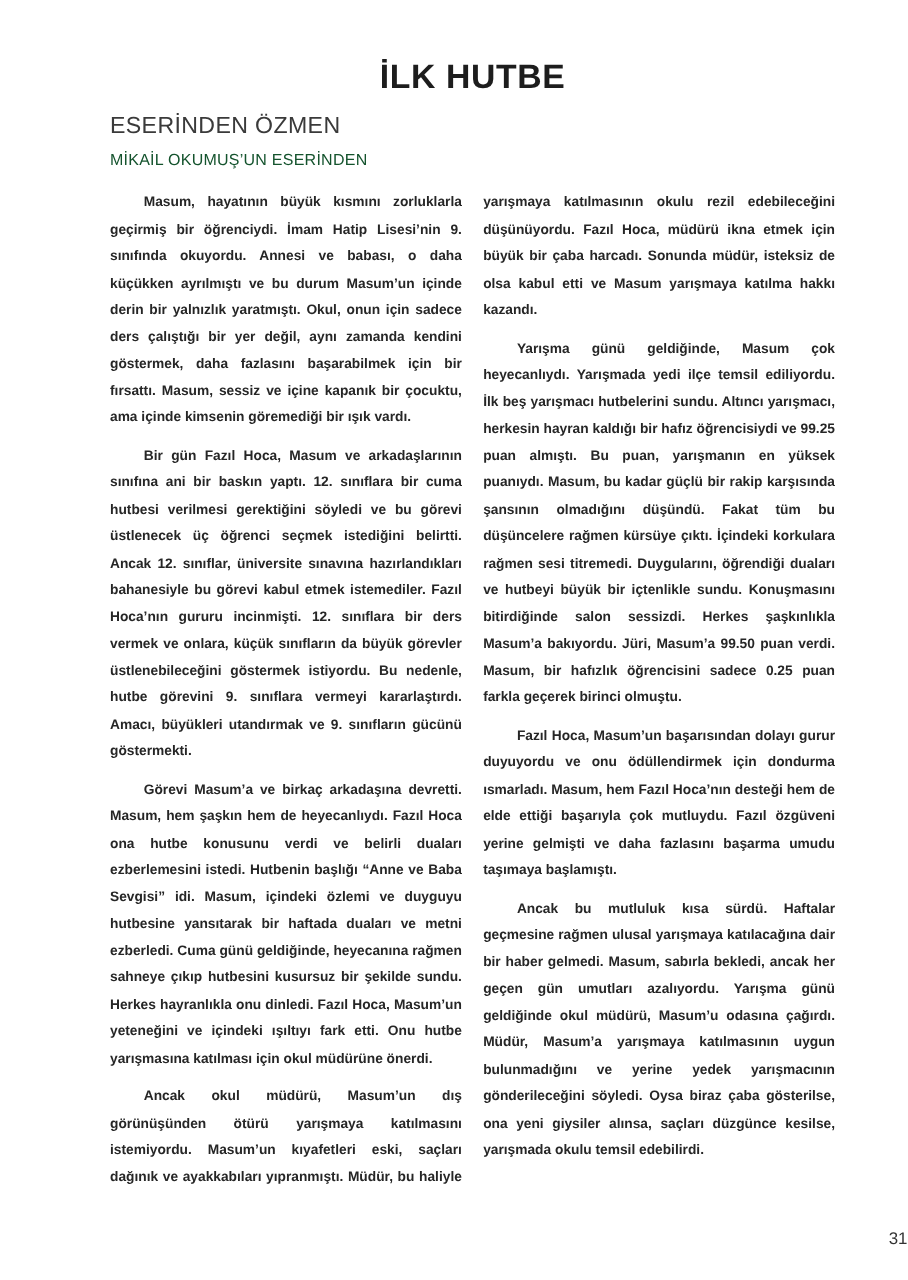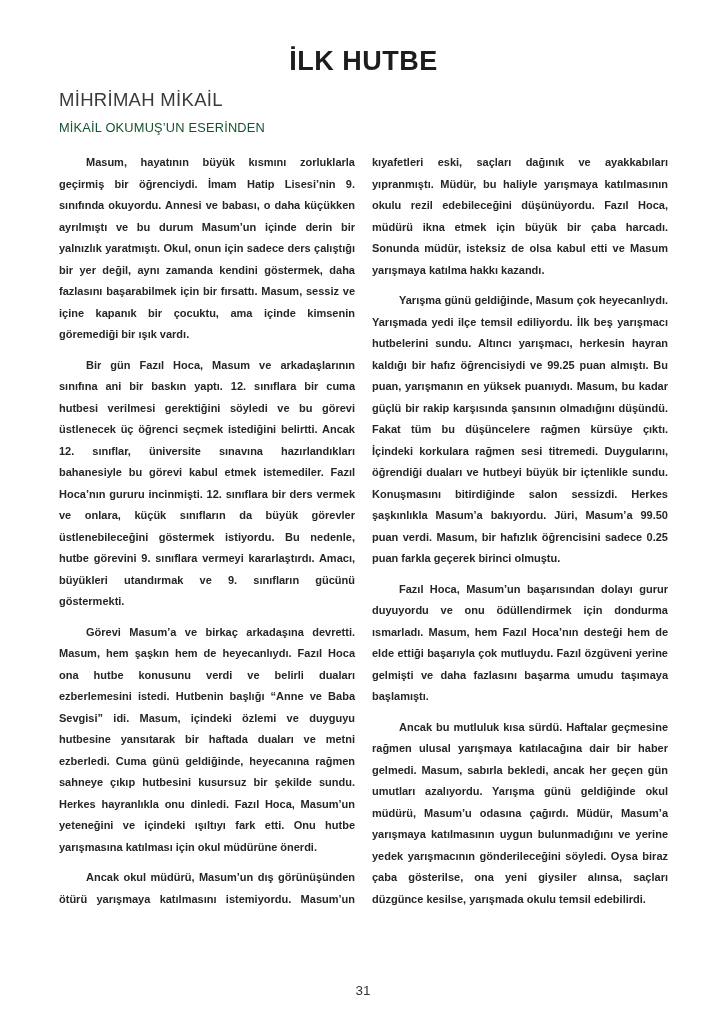--- a/index.html
+++ b/index.html
@@ -9,21 +9,21 @@
     height: 1024px;
     background: #ffffff;
     font-family: "Liberation Sans", "DejaVu Sans", sans-serif;
     color: #262626;
   }
 
   .page {
     position: relative;
     width: 726px;
     height: 1024px;
-    padding: 46px 58px 0 59px;
+    padding: 46px 58px 0 88px;
     background: #ffffff;
     overflow: hidden;
   }
 
   .doc-title {
     text-align: center;
     font-size: 27px;
     font-weight: bold;
     letter-spacing: 0.5px;
     color: #1d1d1d;
@@ -61,33 +61,33 @@
     text-indent: 27px;
     margin-bottom: 9px;
     color: #262626;
   }
 
   .page-number {
     position: absolute;
     left: 0;
     right: 0;
     bottom: 26px;
-    text-align: center;
+    text-align: right;
     font-size: 13.5px;
     color: #333333;
   }
 </style>
 </head>
 <body>
 
 <div class="page">
 
   <h1 class="doc-title">İLK HUTBE</h1>
 
-  <div class="author-name">MİHRİMAH MİKAİL</div>
+  <div class="author-name">ESERİNDEN ÖZMEN</div>
 
   <div class="source-line">MİKAİL OKUMUŞ’UN ESERİNDEN</div>
 
   <article class="article-body">
       <p>Masum, hayatının büyük kısmını zorluklarla geçirmiş bir öğrenciydi. İmam Hatip Lisesi’nin 9. sınıfında okuyordu. Annesi ve babası, o daha küçükken ayrılmıştı ve bu durum Masum’un içinde derin bir yalnızlık yaratmıştı. Okul, onun için sadece ders çalıştığı bir yer değil, aynı zamanda kendini göstermek, daha fazlasını başarabilmek için bir fırsattı. Masum, sessiz ve içine kapanık bir çocuktu, ama içinde kimsenin göremediği bir ışık vardı.</p>
       <p>Bir gün Fazıl Hoca, Masum ve arkadaşlarının sınıfına ani bir baskın yaptı. 12. sınıflara bir cuma hutbesi verilmesi gerektiğini söyledi ve bu görevi üstlenecek üç öğrenci seçmek istediğini belirtti. Ancak 12. sınıflar, üniversite sınavına hazırlandıkları bahanesiyle bu görevi kabul etmek istemediler. Fazıl Hoca’nın gururu incinmişti. 12. sınıflara bir ders vermek ve onlara, küçük sınıfların da büyük görevler üstlenebileceğini göstermek istiyordu. Bu nedenle, hutbe görevini 9. sınıflara vermeyi kararlaştırdı. Amacı, büyükleri utandırmak ve 9. sınıfların gücünü göstermekti.</p>
       <p>Görevi Masum’a ve birkaç arkadaşına devretti. Masum, hem şaşkın hem de heyecanlıydı. Fazıl Hoca ona hutbe konusunu verdi ve belirli duaları ezberlemesini istedi. Hutbenin başlığı “Anne ve Baba Sevgisi” idi. Masum, içindeki özlemi ve duyguyu hutbesine yansıtarak bir haftada duaları ve metni ezberledi. Cuma günü geldiğinde, heyecanına rağmen sahneye çıkıp hutbesini kusursuz bir şekilde sundu. Herkes hayranlıkla onu dinledi. Fazıl Hoca, Masum’un yeteneğini ve içindeki ışıltıyı fark etti. Onu hutbe yarışmasına katılması için okul müdürüne önerdi.</p>
       <p>Ancak okul müdürü, Masum’un dış görünüşünden ötürü yarışmaya katılmasını istemiyordu. Masum’un kıyafetleri eski, saçları dağınık ve ayakkabıları yıpranmıştı. Müdür, bu haliyle yarışmaya katılmasının okulu rezil edebileceğini düşünüyordu. Fazıl Hoca, müdürü ikna etmek için büyük bir çaba harcadı. Sonunda müdür, isteksiz de olsa kabul etti ve Masum yarışmaya katılma hakkı kazandı.</p>
       <p>Yarışma günü geldiğinde, Masum çok heyecanlıydı. Yarışmada yedi ilçe temsil ediliyordu. İlk beş yarışmacı hutbelerini sundu. Altıncı yarışmacı, herkesin hayran kaldığı bir hafız öğrencisiydi ve 99.25 puan almıştı. Bu puan, yarışmanın en yüksek puanıydı. Masum, bu kadar güçlü bir rakip karşısında şansının olmadığını düşündü. Fakat tüm bu düşüncelere rağmen kürsüye çıktı. İçindeki korkulara rağmen sesi titremedi. Duygularını, öğrendiği duaları ve hutbeyi büyük bir içtenlikle sundu. Konuşmasını bitirdiğinde salon sessizdi. Herkes şaşkınlıkla Masum’a bakıyordu. Jüri, Masum’a 99.50 puan verdi. Masum, bir hafızlık öğrencisini sadece 0.25 puan farkla geçerek birinci olmuştu.</p>
       <p>Fazıl Hoca, Masum’un başarısından dolayı gurur duyuyordu ve onu ödüllendirmek için dondurma ısmarladı. Masum, hem Fazıl Hoca’nın desteği hem de elde ettiği başarıyla çok mutluydu. Fazıl özgüveni yerine gelmişti ve daha fazlasını başarma umudu taşımaya başlamıştı.</p>

